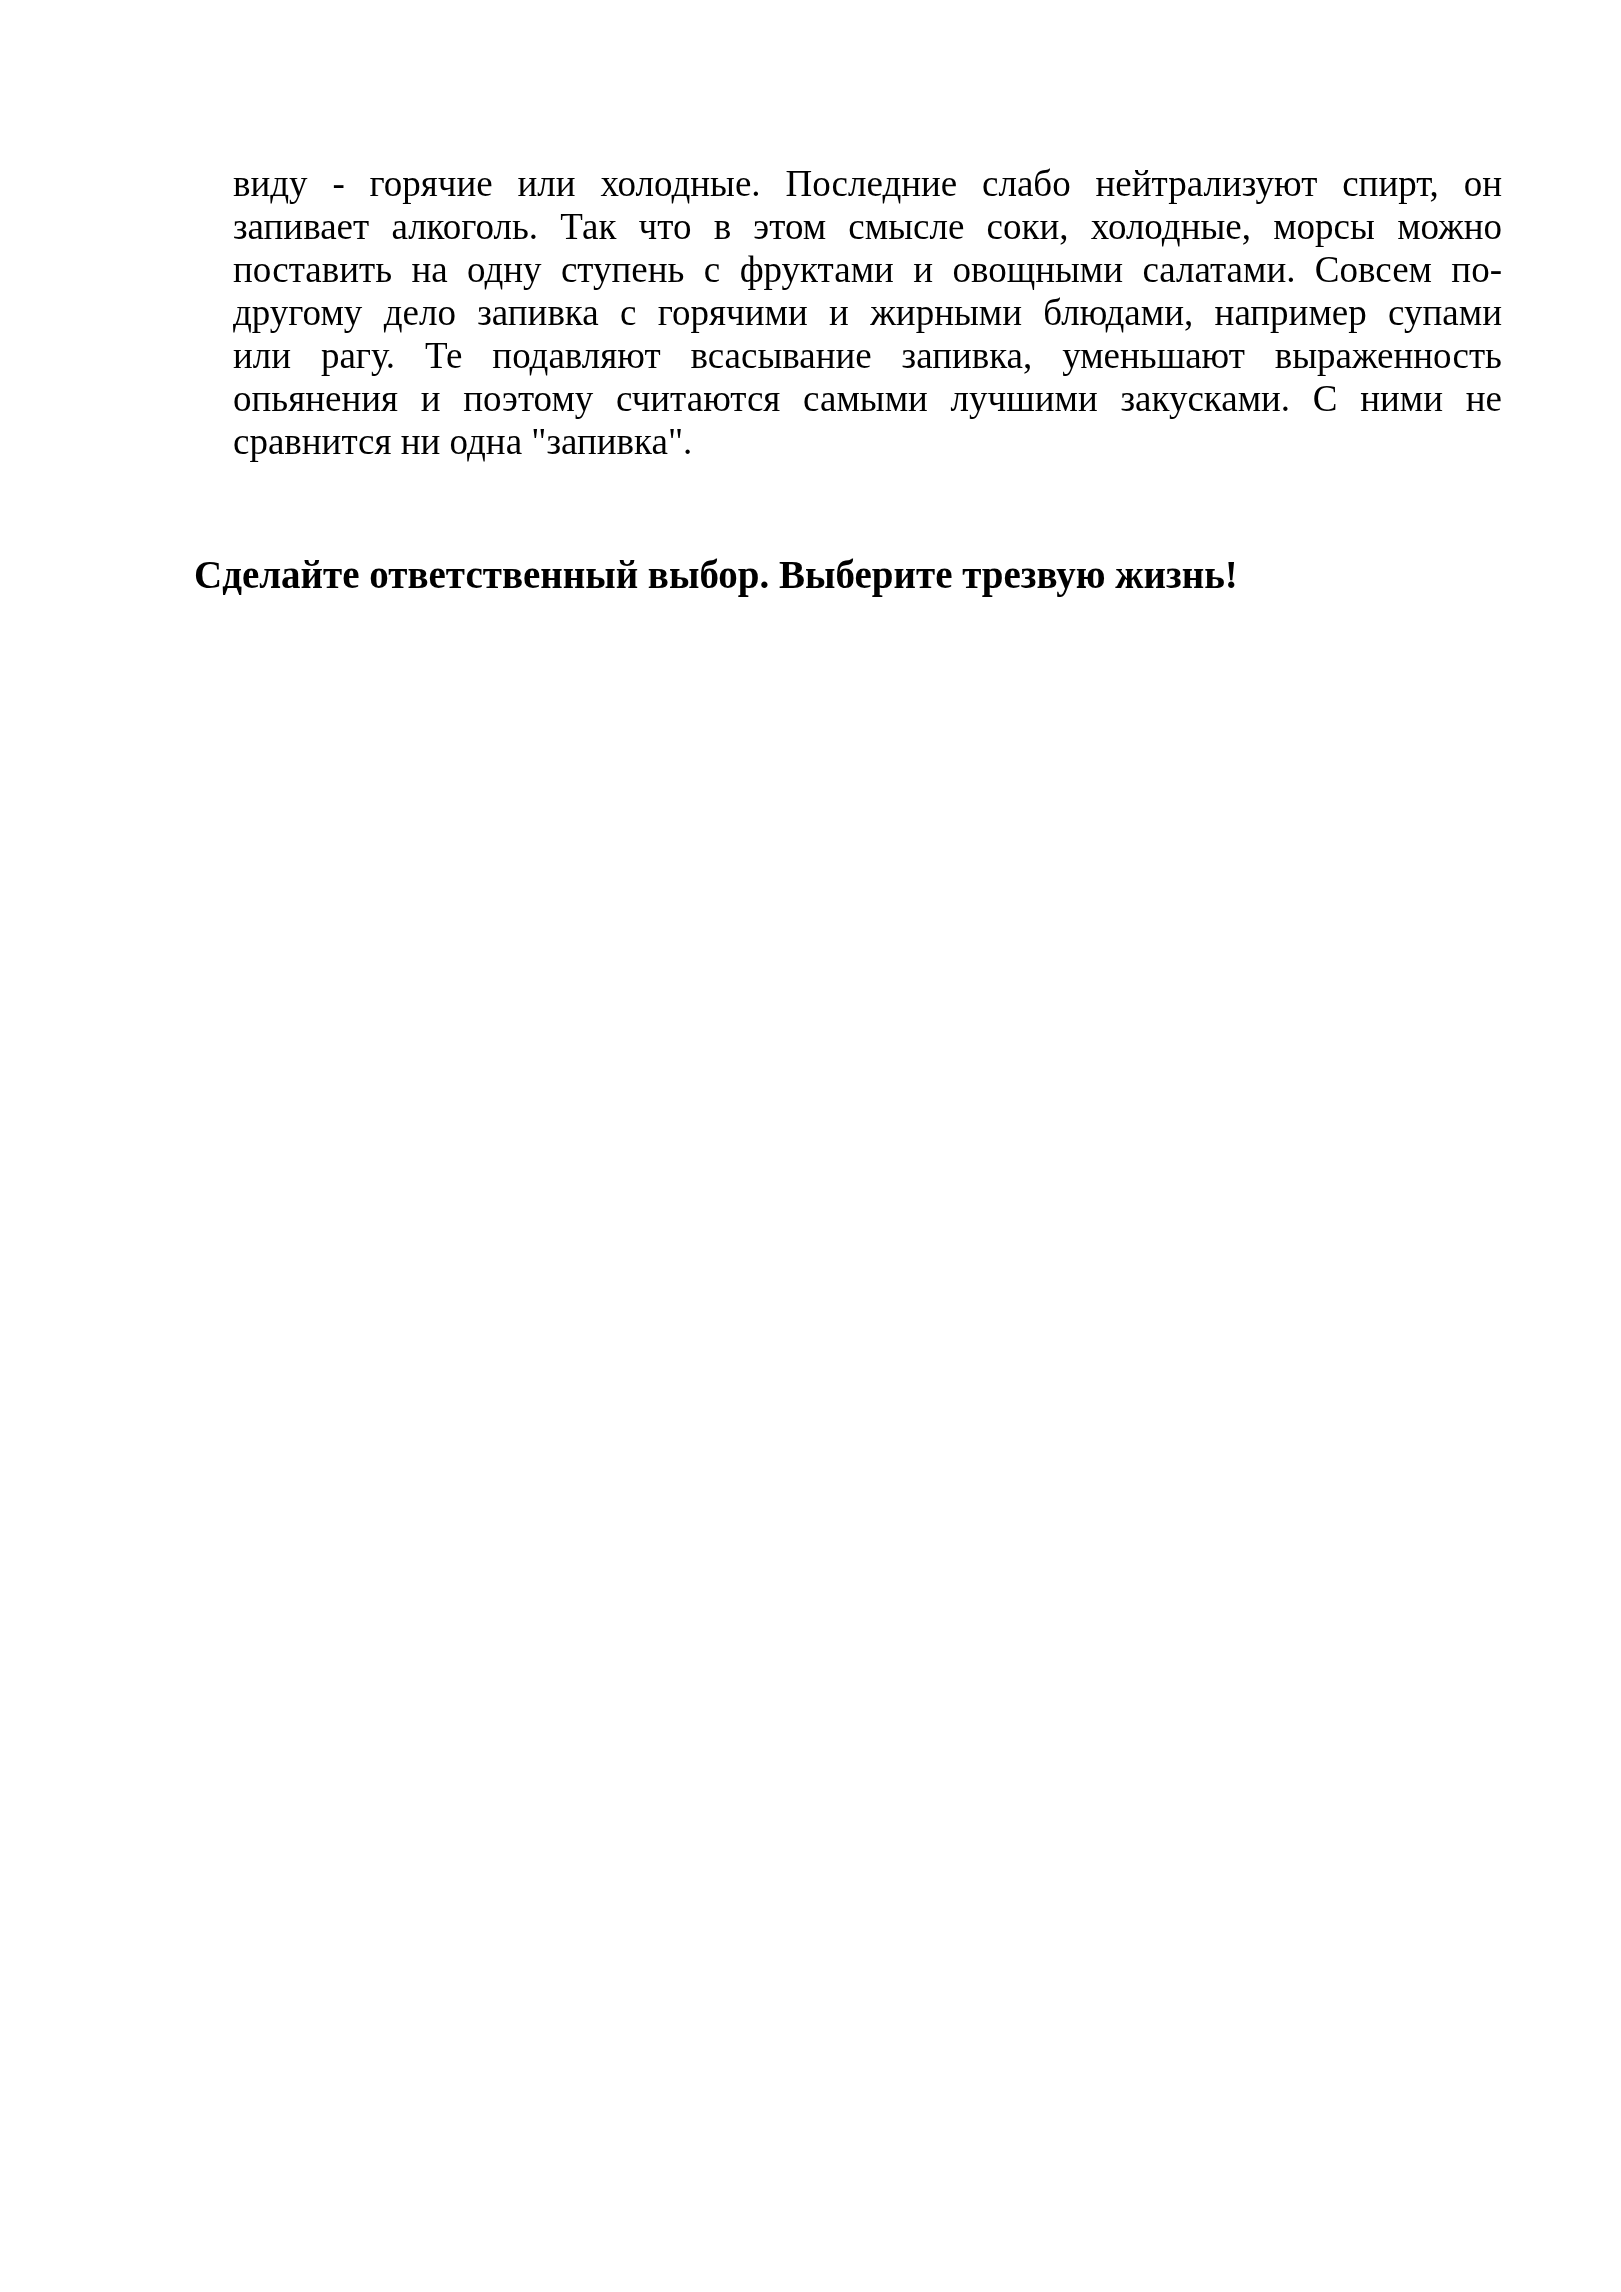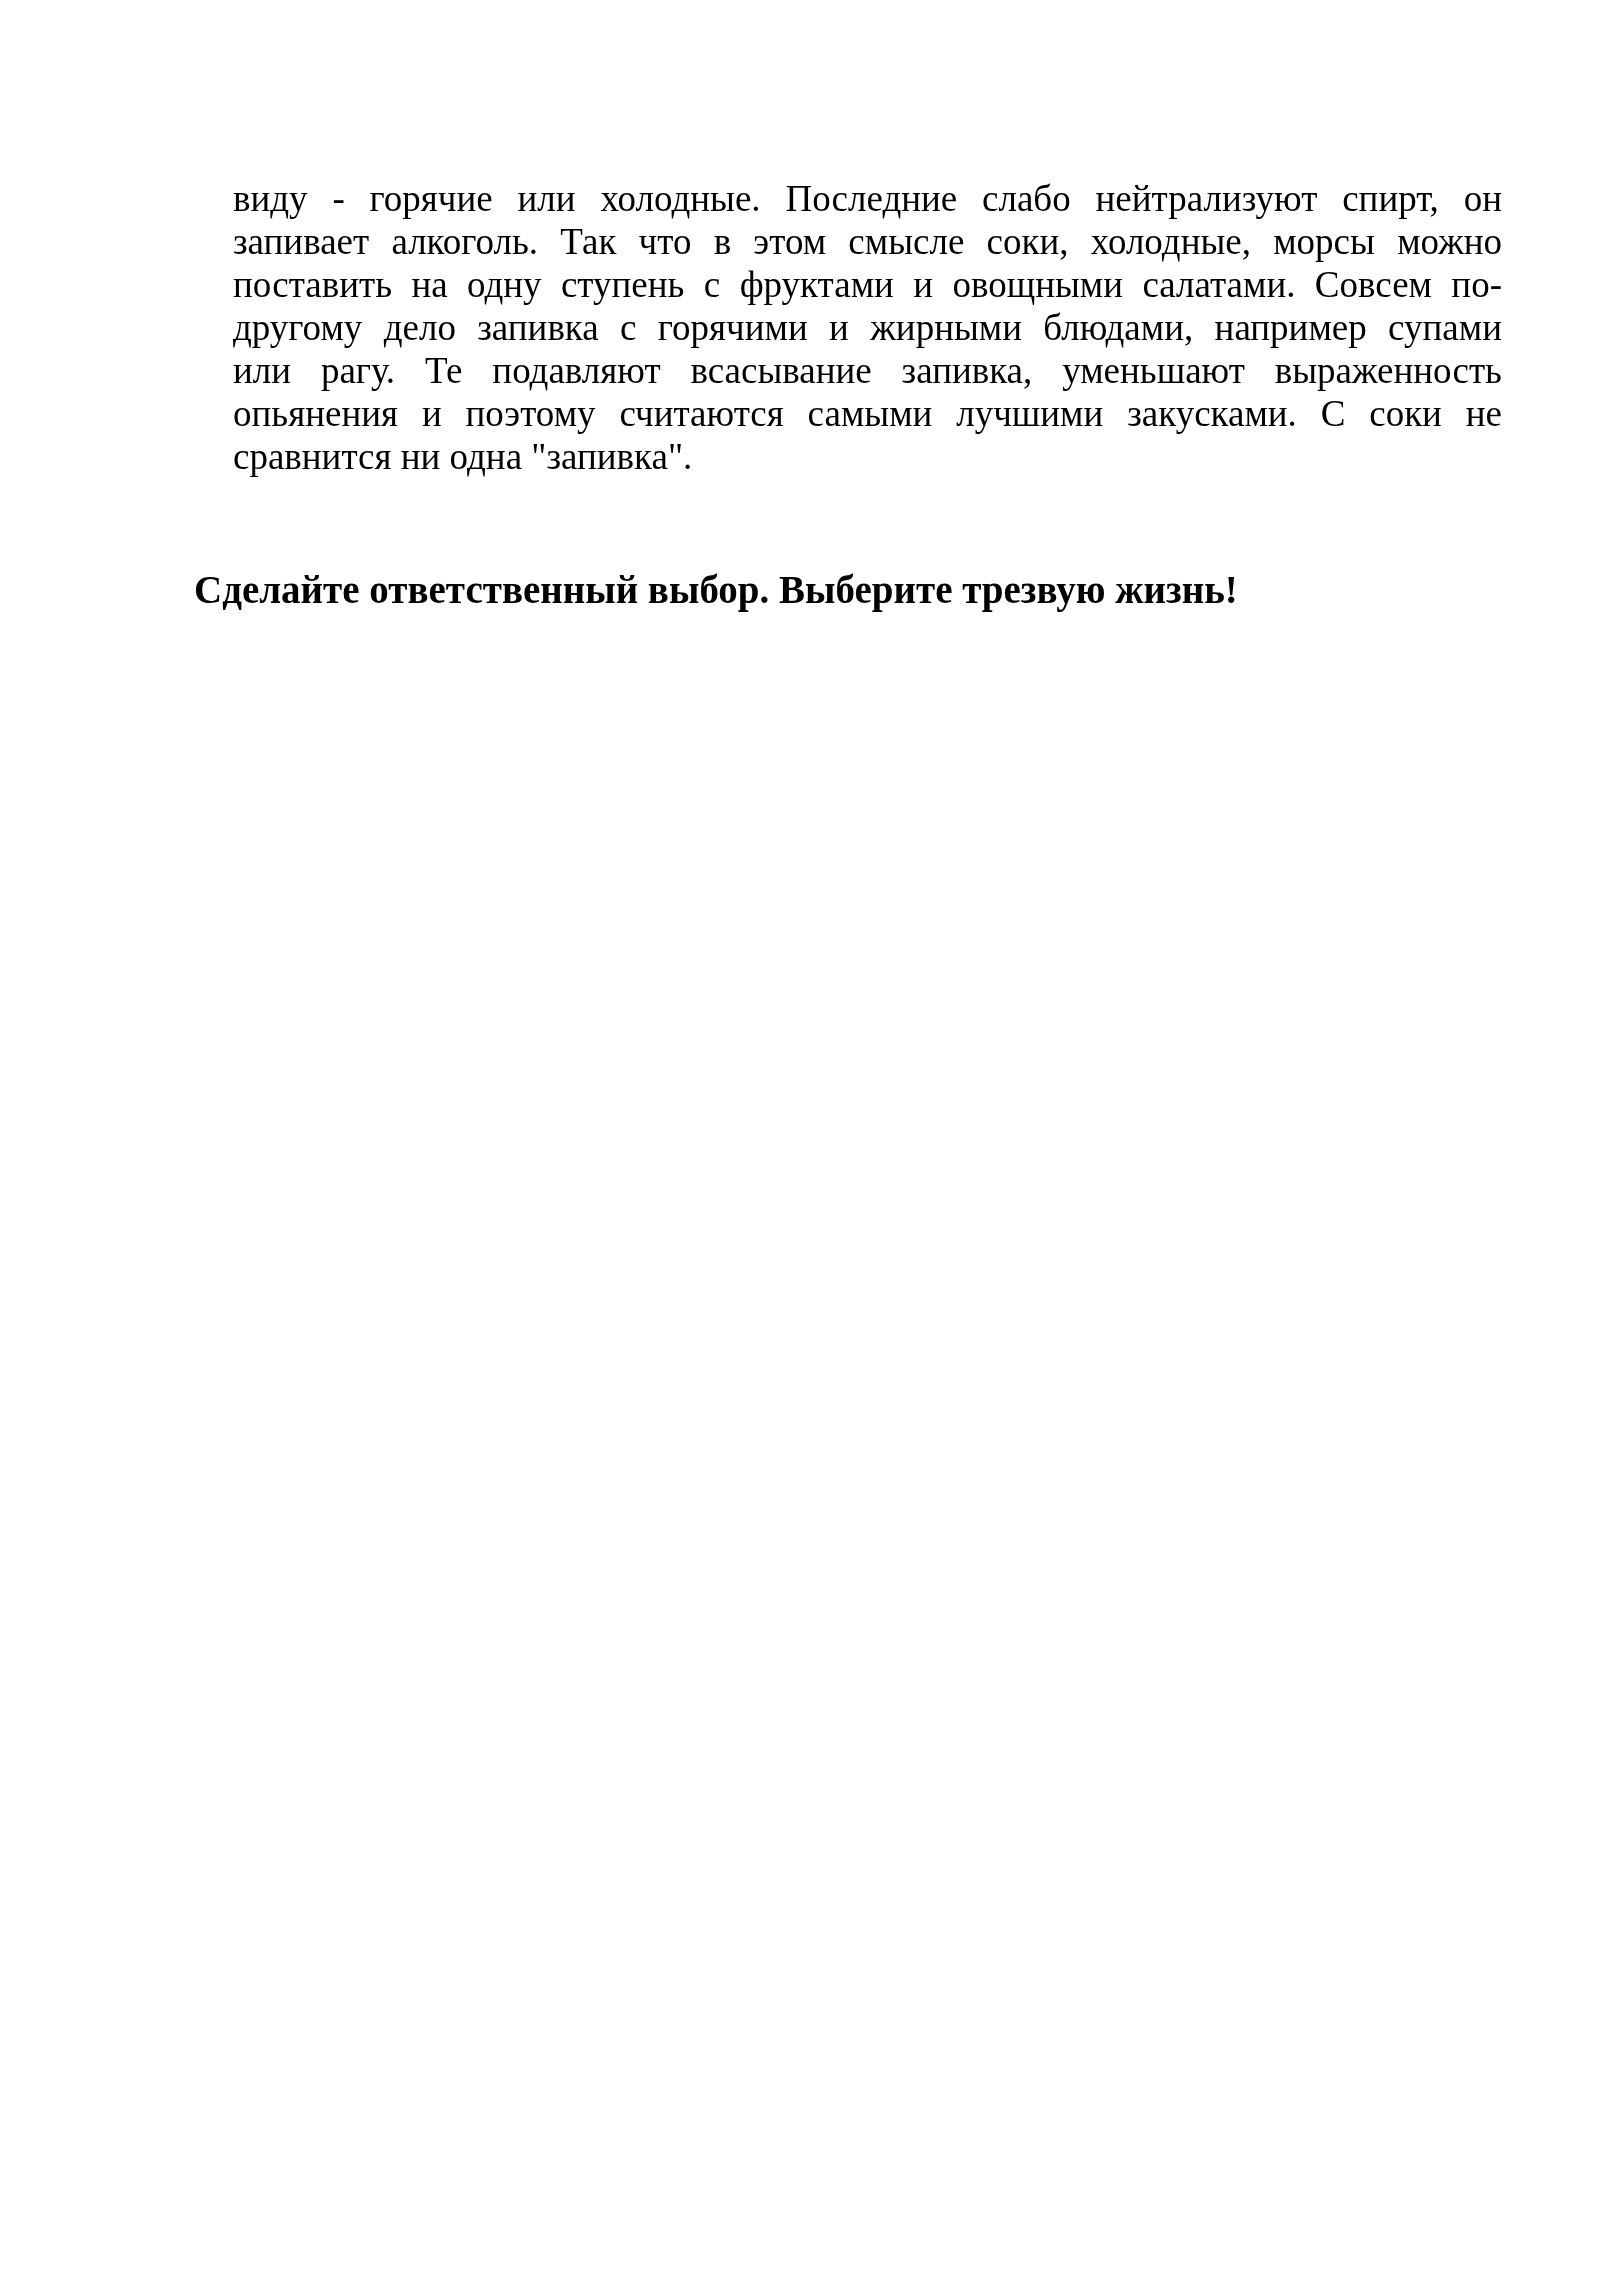--- a/index.html
+++ b/index.html
@@ -21,21 +21,20 @@
   .content {
     position: absolute;
     top: 162px;
     left: 233px;
     width: 1269px;
   }
   .paragraph {
     font-size: 37px;
     line-height: 43px;
     color: #000000;
-    margin-top: 15px;
   }
   .para-line {
     text-align: justify;
     text-align-last: justify;
     white-space: normal;
   }
   .para-line.last {
     text-align-last: left;
   }
   .slogan {
@@ -52,19 +51,19 @@
 <body>
 
 <div class="page">
   <div class="content">
     <div class="paragraph">
         <div class="para-line">виду - горячие или холодные. Последние слабо нейтрализуют спирт, он</div>
         <div class="para-line">запивает алкоголь. Так что в этом смысле соки, холодные, морсы можно</div>
         <div class="para-line">поставить на одну ступень с фруктами и овощными салатами. Совсем по-</div>
         <div class="para-line">другому дело запивка с горячими и жирными блюдами, например супами</div>
         <div class="para-line">или рагу. Те подавляют всасывание запивка, уменьшают выраженность</div>
-        <div class="para-line">опьянения и поэтому считаются самыми лучшими закусками. С соки не</div>
+        <div class="para-line">опьянения и поэтому считаются самыми лучшими закусками. С ними не</div>
         <div class="para-line last">сравнится ни одна "запивка".</div>
       </div>
     <p class="slogan">Сделайте ответственный выбор. Выберите трезвую жизнь!</p>
   </div>
 </div>
 
 
 </body></html>

